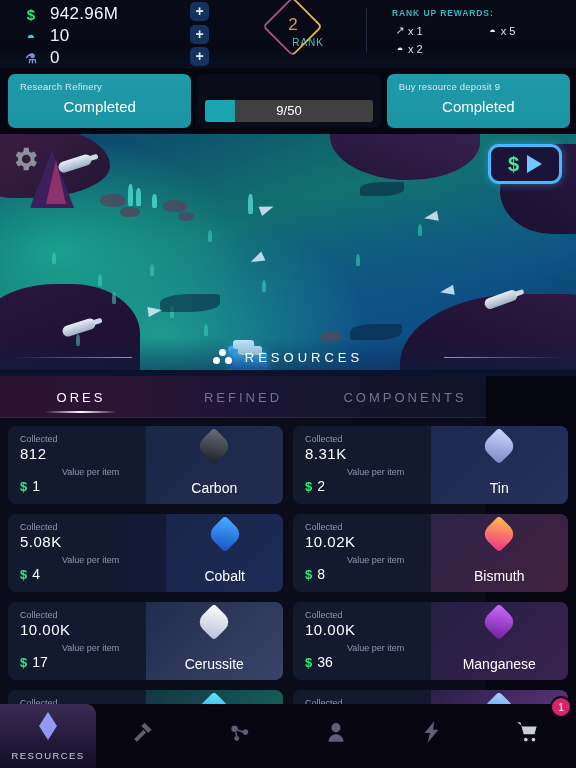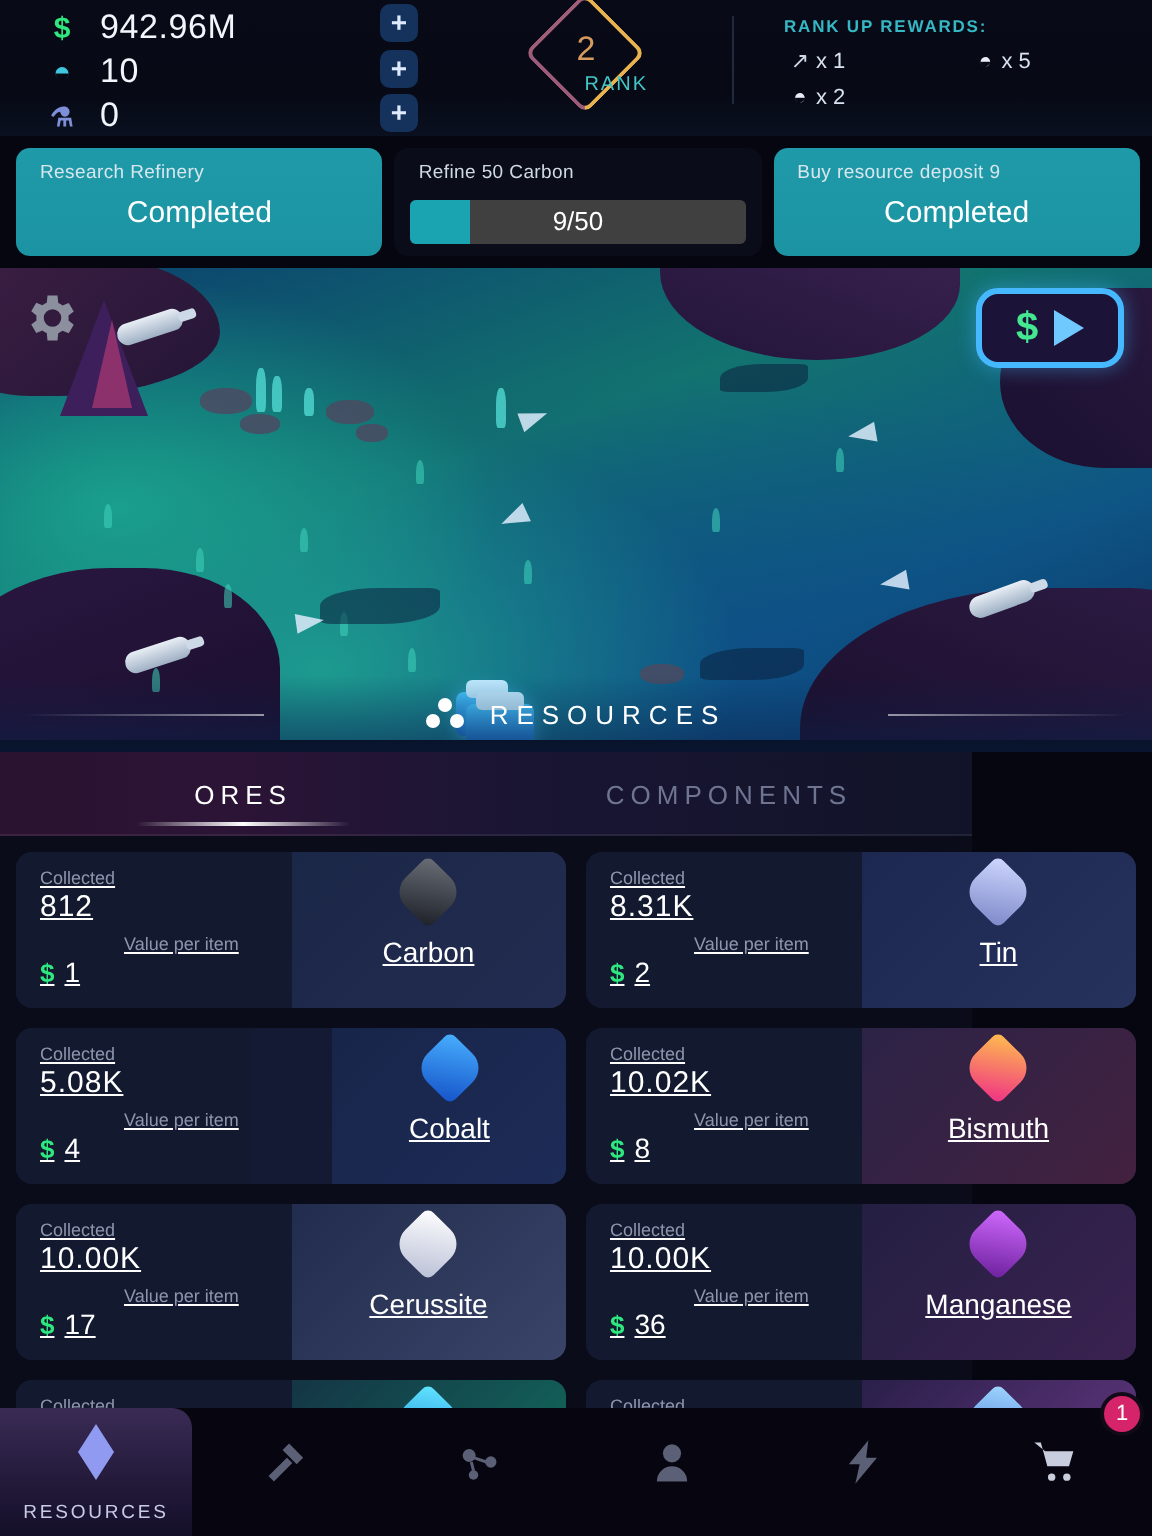--- a/index.html
+++ b/index.html
@@ -154,31 +154,31 @@
      background:rgba(255,255,255,.07); }
   .tabs { display:flex; height:42px; }
   .tab { flex:1; display:flex; align-items:center; justify-content:center;
     font-size:13px; letter-spacing:3px; color:#6f7490; cursor:pointer; position:relative; }
   .tab.active { color:#ffffff; }
   .tab.active::after { content:''; position:absolute; bottom:5px; left:28%; width:44%;
     height:2px; background:linear-gradient(90deg,rgba(255,255,255,0),#fff,rgba(255,255,255,0)); }
 
   #cards { position:absolute; left:0; top:42px; width:576px; height:350px;
     padding:8px; overflow:hidden; }
-  .row { display:flex; gap:10px; margin-bottom:10px;text-decoration:underline; }
+  .row { display:flex; gap:10px; margin-bottom:10px; }
   .card { flex:1; height:78px; border-radius:8px; overflow:hidden;
     display:flex; background:#141a33; cursor:pointer; position:relative; }
   .card-left { width:50%; padding:8px 0 0 12px; background:#131a30; }
   .cl-lbl { font-size:9px; color:#8d96ad; }
   .cl-val { font-size:15px; color:#fff; letter-spacing:.5px; margin-top:1px; }
   .cl-lbl2 { font-size:9px; color:#8d96ad; margin-top:5px;margin-left:42px; }
   .cl-price { font-size:14px; color:#fff; margin-top:1px; display:flex; align-items:center; gap:5px;}
   .cl-price .d { color:#2ee87f; font-weight:bold; font-size:13px; }
   .card-right { width:50%; position:relative; display:flex; flex-direction:column;
-    align-items:center; justify-content:flex-end; padding-bottom:20px; }
+    align-items:center; justify-content:flex-end; padding-bottom:8px; }
   .gem { position:absolute; top:7px; left:50%; transform:translateX(-50%) rotate(45deg);
     width:26px; height:26px; border-radius:4px 10px 4px 10px; }
   .cr-name { font-size:14px; color:#fff; }
 
   
   .rp-carbon   { background:linear-gradient(135deg,#1b2747,#222c50); }
   .rp-tin      { background:linear-gradient(135deg,#1c2850,#26325c); }
   .rp-cobalt   { background:linear-gradient(135deg,#18254a,#1d2c57);margin-left:40px; }
   .rp-bismuth  { background:linear-gradient(135deg,#2c2347,#43213f); }
   .rp-cerussite{ background:linear-gradient(135deg,#222c4e,#3a4468); }
@@ -273,21 +273,20 @@
     </div>
   </div>
 </div>
 
 <div id="objectives">
   <div class="obj obj-done">
     <div class="obj-title">Research Refinery</div>
     <div class="obj-status">Completed</div>
   </div>
   <div class="obj obj-prog">
-    <div class="obj-title">Refine 50 Carbon</div>
     <div class="bar-wrap">
       <div class="bar-fill" id="obj-fill" style="width: 18%;"></div>
       <div class="bar-txt">9/50</div>
     </div>
   </div>
   <div class="obj obj-done">
     <div class="obj-title">Buy resource deposit 9</div>
     <div class="obj-status">Completed</div>
   </div>
 </div>
@@ -368,20 +367,21 @@
       <i></i>
     </div>
   <div id="res-title">RESOURCES</div>
   <div class="hdr-line right"></div>
 </div>
 
 <div id="panel">
   <div id="tabstrip">
     <div class="tabs">
       <div class="tab active">ORES</div>
+      <div class="tab">REFINED</div>
       <div class="tab">COMPONENTS</div>
     </div>
   </div>
 
   <div id="cards">
 
     <div class="row">
       <div class="card">
         <div class="card-left">
           <div class="cl-lbl">Collected</div>

